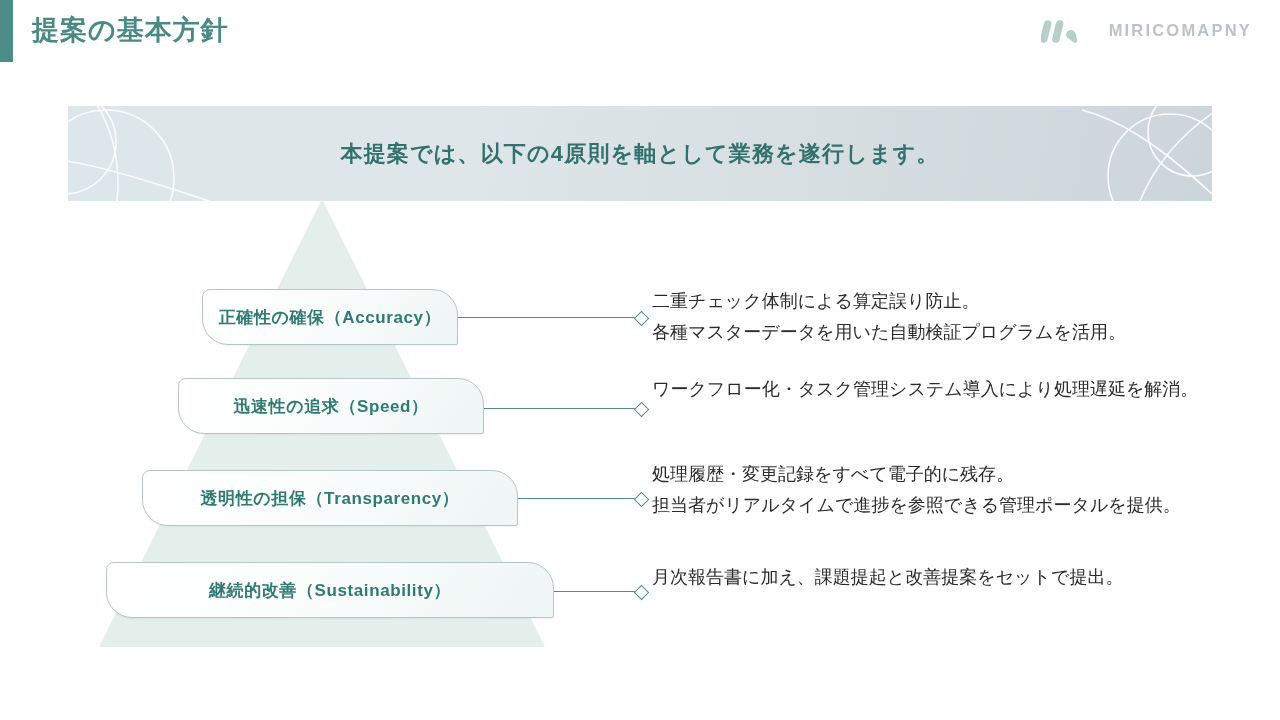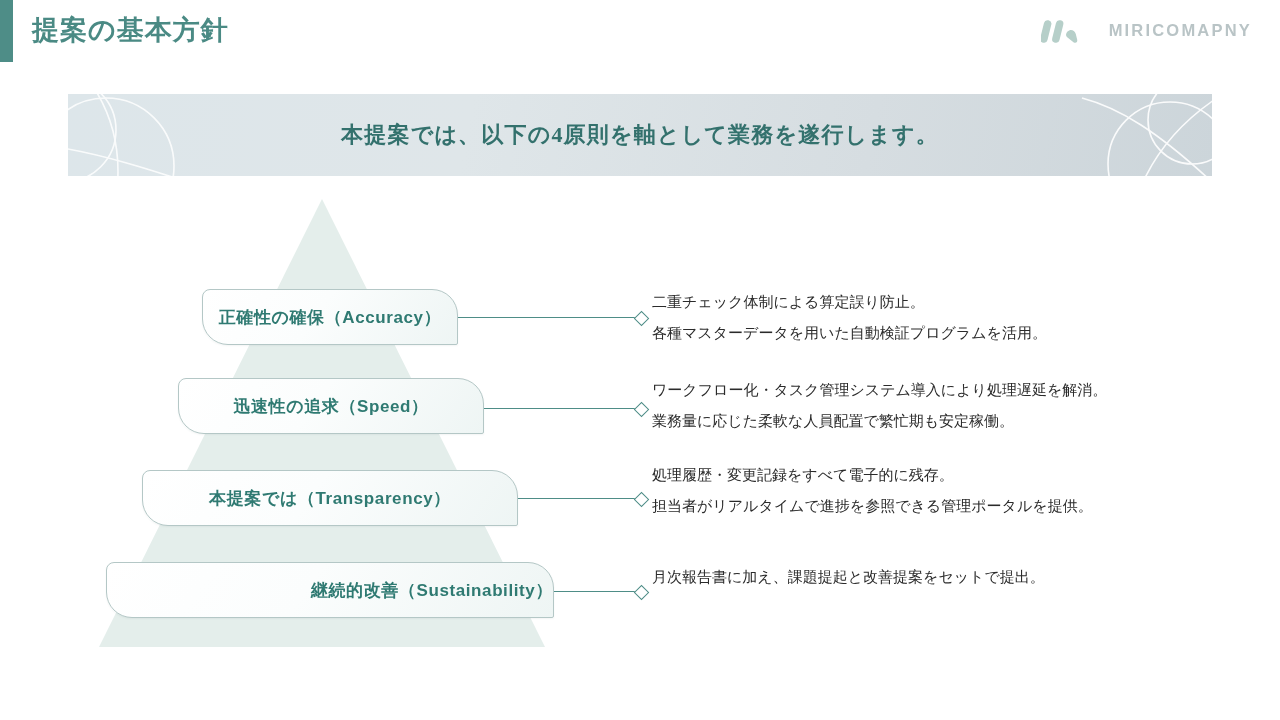--- a/index.html
+++ b/index.html
@@ -45,25 +45,24 @@
     font-size: 16.5px;
     font-weight: 700;
     letter-spacing: 2.2px;
     color: #b9c4c6;
     white-space: nowrap;
   }
 
   
   #headline-banner {
     position: absolute;
-    left: 68px; top: 94px;
-    width: 1144px; height: 82px;
+    left: 68px; top: 106px;
+    width: 1144px; height: 95px;
     background: linear-gradient(100deg, #dde6ea 0%, #dfe6e9 35%, #d6dde1 70%, #ccd5da 100%);
     overflow: hidden;
-    font-family: Liberation Serif, serif;
   }
   #banner-decor-left, #banner-decor-right {
     position: absolute; top: 0;
     pointer-events: none;
   }
   #banner-decor-left { left: 0; }
   #banner-decor-right { right: 0; }
   #headline-text {
     position: absolute;
     left: 0; right: 0; top: 0; bottom: 0;
@@ -116,21 +115,21 @@
     position: absolute;
     width: 9px; height: 9px;
     border: 1px solid #4e8d87;
     background: #ffffff;
     transform: rotate(45deg);
   }
 
   .principle-desc {
     position: absolute;
     left: 652px;
-    font-size: 15px;
+    font-size: 18px;
     line-height: 31px;
     color: #2b2b2b;
     white-space: nowrap;
   }
   .principle-desc div { white-space: nowrap; }
 </style>
 </head>
 <body>
 
 <div id="header-accent-bar"></div>
@@ -187,38 +186,37 @@
 </div>
 
 <div class="principle-row">
   <div class="principle-pill" style="left:178px; top:378px; width:306px;">
     <span class="principle-pill-label">迅速性の追求（Speed）</span>
   </div>
   <div class="connector-line" style="left:484px; top:408px; width:156px;"></div>
   <div class="connector-marker" style="left:636px; top:404px;"></div>
   <div class="principle-desc" style="top:374px;">
     <div>ワークフロー化・タスク管理システム導入により処理遅延を解消。</div>
-    <div>業務量に応じた柔軟な人員配置で繁忙期も安定稼働。</div>
   </div>
 </div>
 
 <div class="principle-row">
   <div class="principle-pill" style="left:142px; top:470px; width:376px;">
-    <span class="principle-pill-label">本提案では（Transparency）</span>
+    <span class="principle-pill-label">透明性の担保（Transparency）</span>
   </div>
   <div class="connector-line" style="left:518px; top:498px; width:122px;"></div>
   <div class="connector-marker" style="left:636px; top:494px;"></div>
   <div class="principle-desc" style="top:442px;margin-top:17px;">
     <div>処理履歴・変更記録をすべて電子的に残存。</div>
     <div>担当者がリアルタイムで進捗を参照できる管理ポータルを提供。</div>
   </div>
 </div>
 
 <div class="principle-row">
-  <div class="principle-pill" style="left:106px; top:562px; width:448px;justify-content:flex-end;">
+  <div class="principle-pill" style="left:106px; top:562px; width:448px;">
     <span class="principle-pill-label">継続的改善（Sustainability）</span>
   </div>
   <div class="connector-line" style="left:554px; top:591px; width:86px;"></div>
   <div class="connector-marker" style="left:636px; top:587px;"></div>
   <div class="principle-desc" style="top:562px;font-family:Liberation Serif, serif;">
     <div>月次報告書に加え、課題提起と改善提案をセットで提出。</div>
   </div>
 </div>
 
 </body></html>

